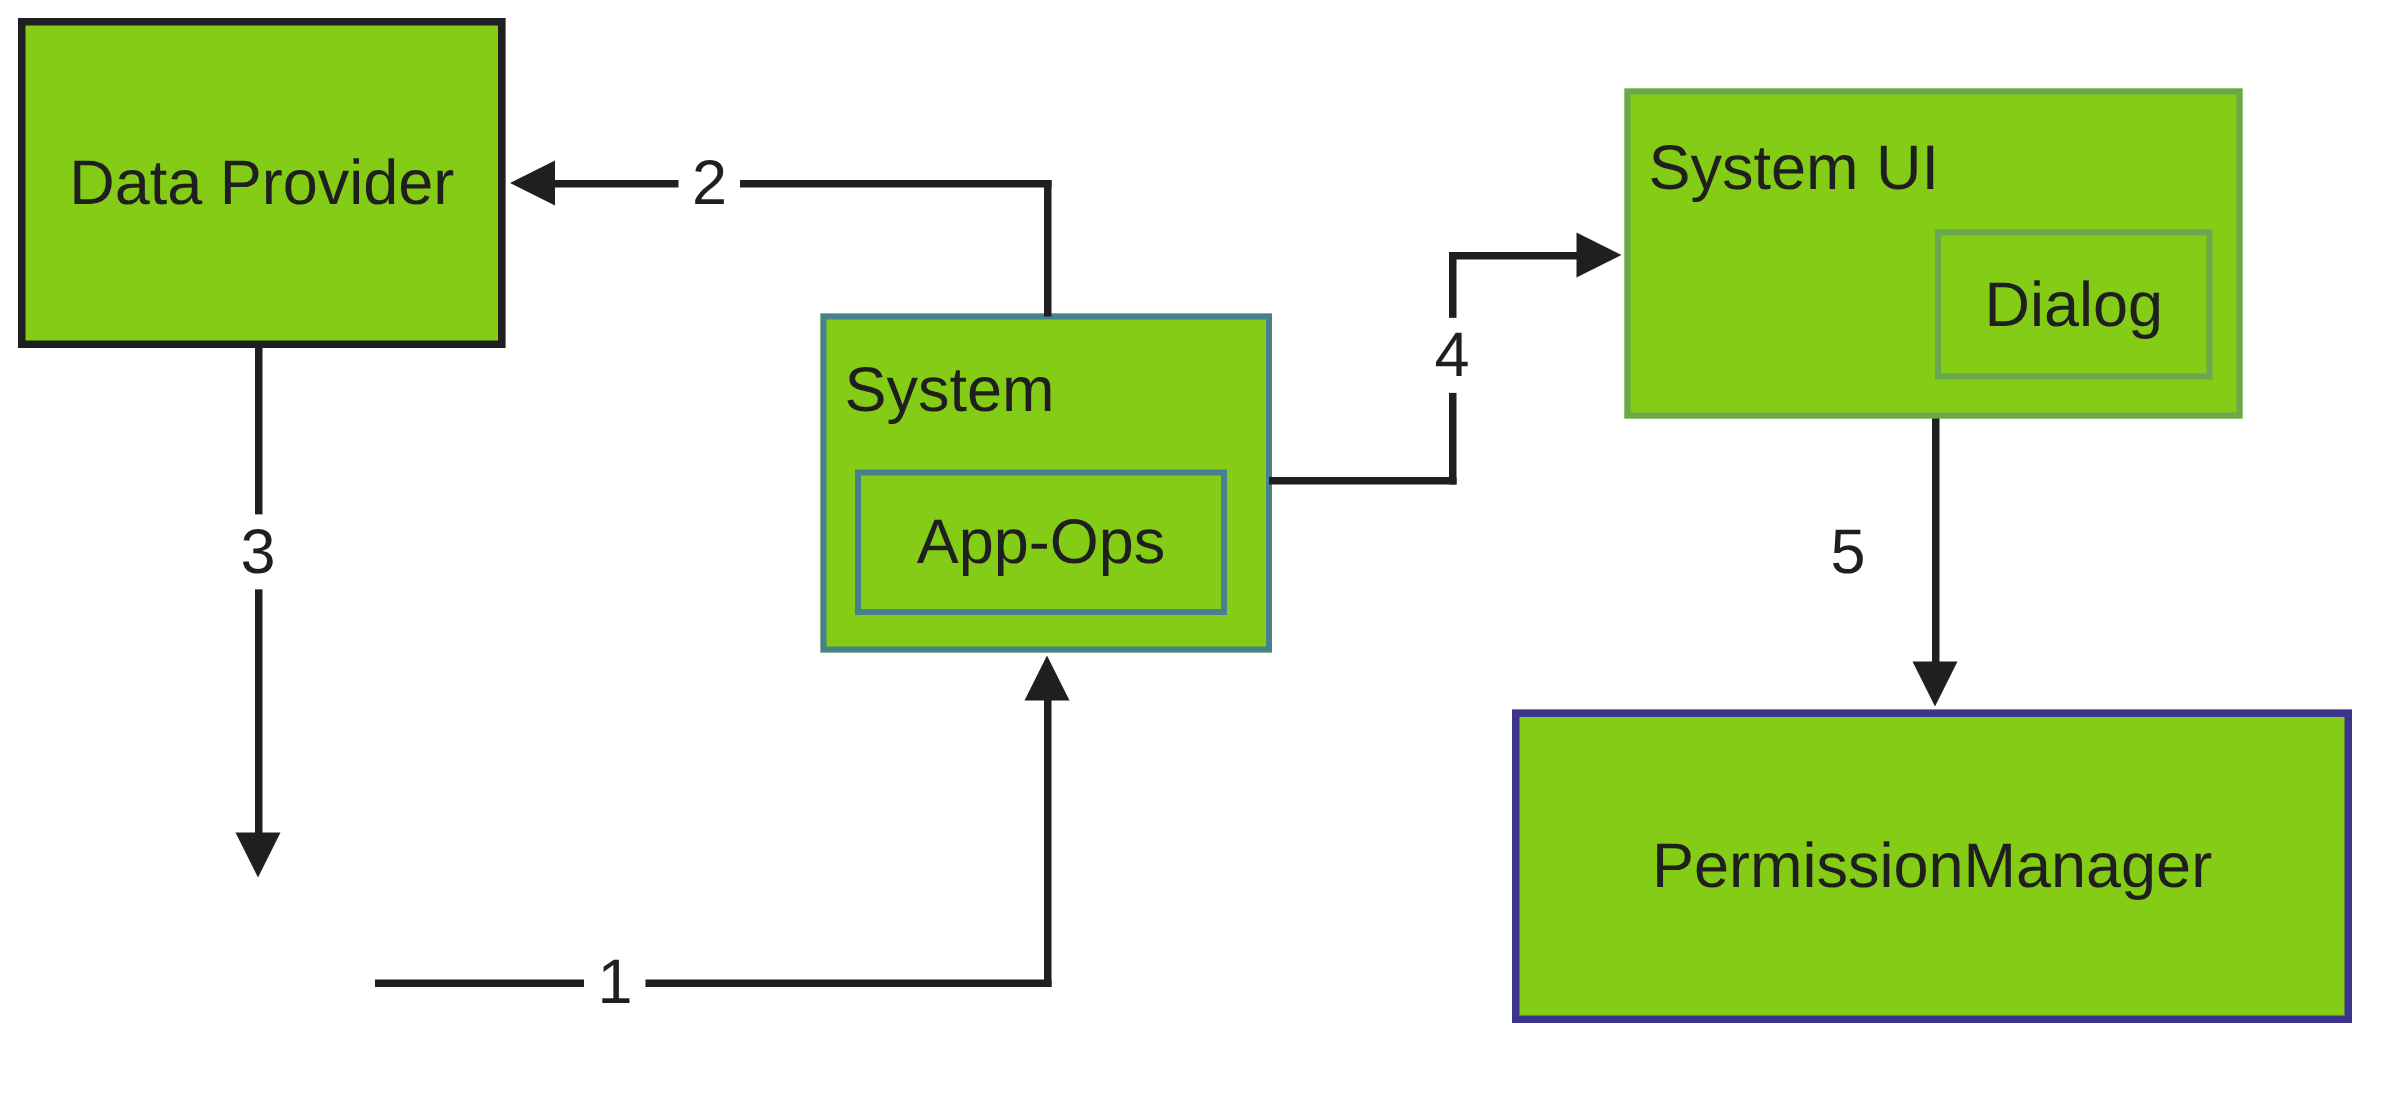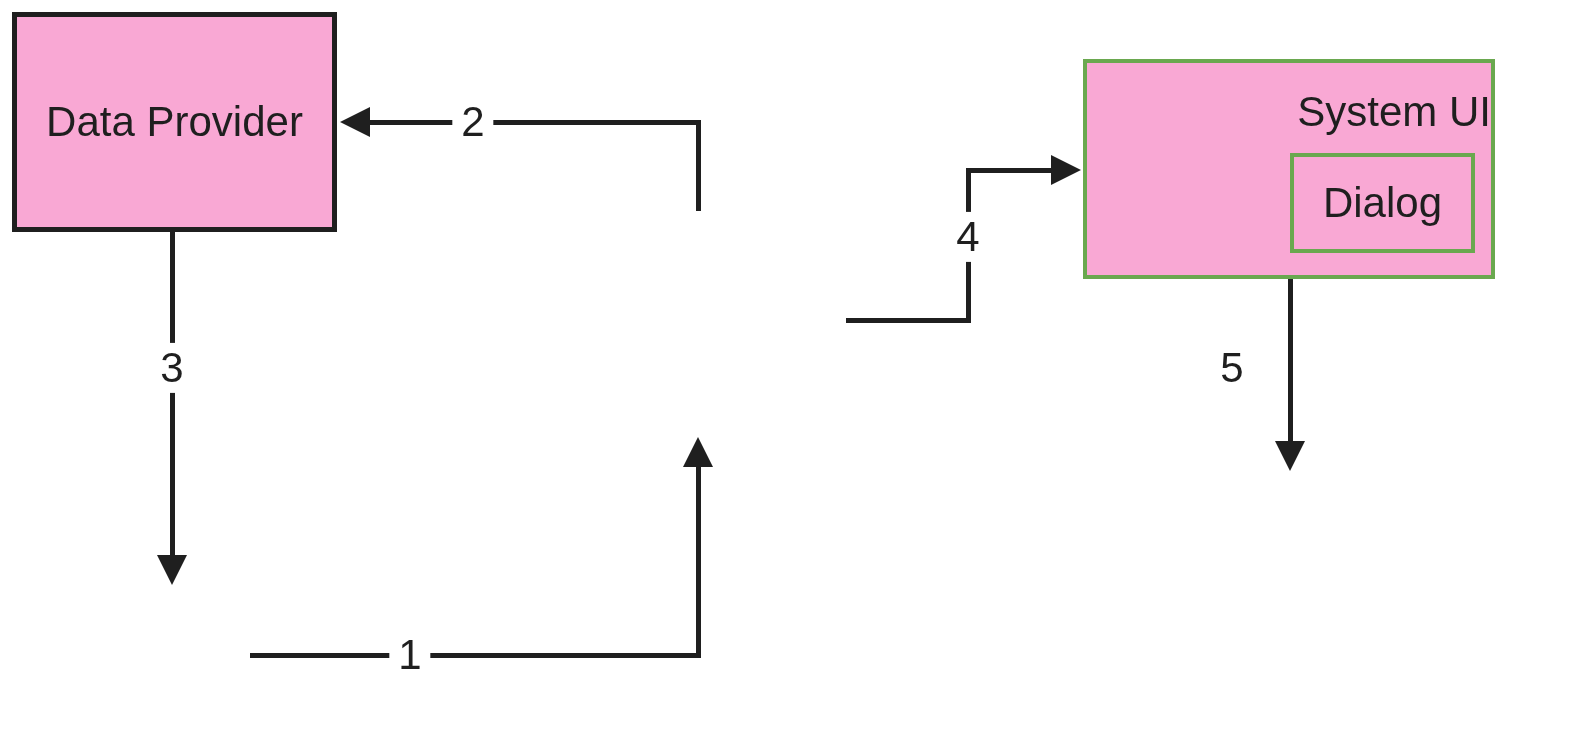--- a/index.html
+++ b/index.html
@@ -7,38 +7,38 @@
     position: relative;
     width: 1588px;
     height: 740px;
     background: #ffffff;
     overflow: hidden;
     font-family: "Liberation Sans", sans-serif;
     color: #1f1f1f;
   }
   .node {
     position: absolute;
-    background: #f9a8d4;
+    background: #84cc16;
     box-sizing: border-box;
   }
   .node.center {
     display: flex;
     align-items: center;
     justify-content: center;
   }
   .node-label {
     font-size: 42px;
     line-height: 1.15;
     white-space: nowrap;
   }
   .top-label {
     position: absolute;
     left: 0;
     right: 0;
-    text-align: right;
+    text-align: left;
     margin-left: 12px;
   }
   .seg { position: absolute; background: #1f1f1f; }
   .ah  { position: absolute; width: 0; height: 0; }
   .ah-up    { border-left: 15px solid transparent; border-right: 15px solid transparent; border-bottom: 30px solid #1f1f1f; }
   .ah-down  { border-left: 15px solid transparent; border-right: 15px solid transparent; border-top: 30px solid #1f1f1f; }
   .ah-left  { border-top: 15px solid transparent; border-bottom: 15px solid transparent; border-right: 30px solid #1f1f1f; }
   .ah-right { border-top: 15px solid transparent; border-bottom: 15px solid transparent; border-left: 30px solid #1f1f1f; }
   .edge-label {
     position: absolute;
@@ -53,28 +53,37 @@
 </head>
 <body>
 
 <div id="canvas">
 
   <div class="node center" style="left:12px; top:12px; width:325px; height:220px; border:5px solid #1f1f1f;">
     <span class="node-label">Data Provider</span>
   </div>
 
 
+  <div class="node" style="left:547px; top:209px; width:301px; height:226px; border:4px solid #45818e;">
+    <span class="node-label top-label" style="top:23px;">System</span>
+    <div class="node center" style="left:19px; top:100px; width:248px; height:97px; border:4px solid #45818e;">
+      <span class="node-label">App-Ops</span>
+    </div>
+  </div>
 
   <div class="node" style="left:1083px; top:59px; width:412px; height:220px; border:4px solid #6aa84f;">
     <span class="node-label top-label" style="top:25px;">System UI</span>
     <div class="node center" style="left:203px; top:90px; width:185px; height:100px; border:4px solid #6aa84f;text-align:right;">
       <span class="node-label">Dialog</span>
     </div>
   </div>
 
+  <div class="node center" style="left:1008px; top:473px; width:560px; height:209px; border:5px solid #3d358b;">
+    <span class="node-label">PermissionManager</span>
+  </div>
 
   <div class="seg" style="left: 250px; top: 653px; width: 451px; height: 5px; background: rgb(31, 31, 31);"></div>
   <div class="seg" style="left: 696px; top: 463px; width: 5px; height: 195px; background: rgb(31, 31, 31);"></div>
   <div class="ah ah-up" style="left: 683px; top: 437px; border-bottom-color: rgb(31, 31, 31);"></div>
   <div class="edge-label" style="left:410px; top:655px;">1</div>
 
   <div class="seg" style="left: 696px; top: 120px; width: 5px; height: 91px; background: rgb(31, 31, 31);"></div>
   <div class="seg" style="left: 366px; top: 120px; width: 335px; height: 5px; background: rgb(31, 31, 31);"></div>
   <div class="ah ah-left" style="left: 340px; top: 107px; border-right-color: rgb(31, 31, 31);"></div>
   <div class="edge-label" style="left:473px; top:122px;">2</div>

